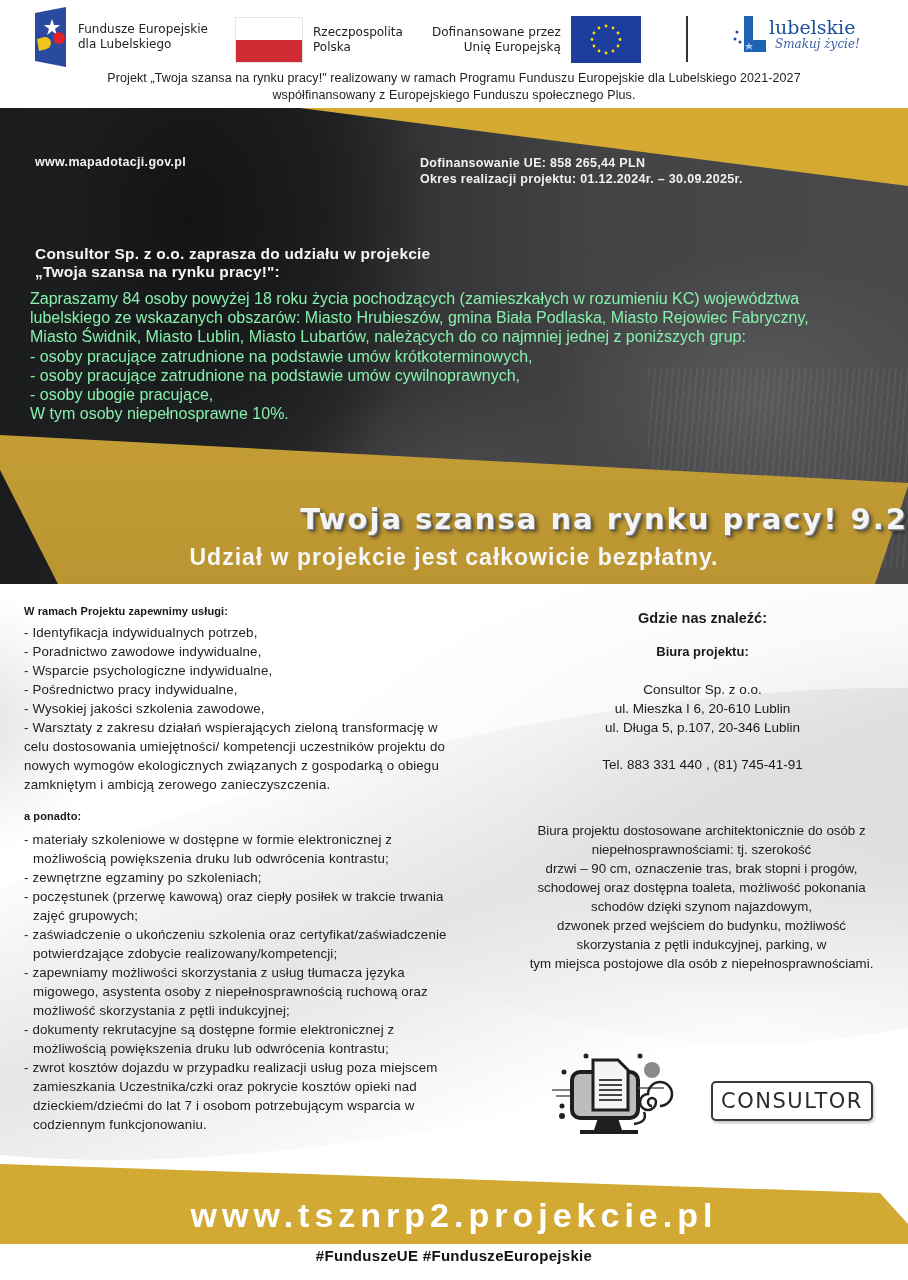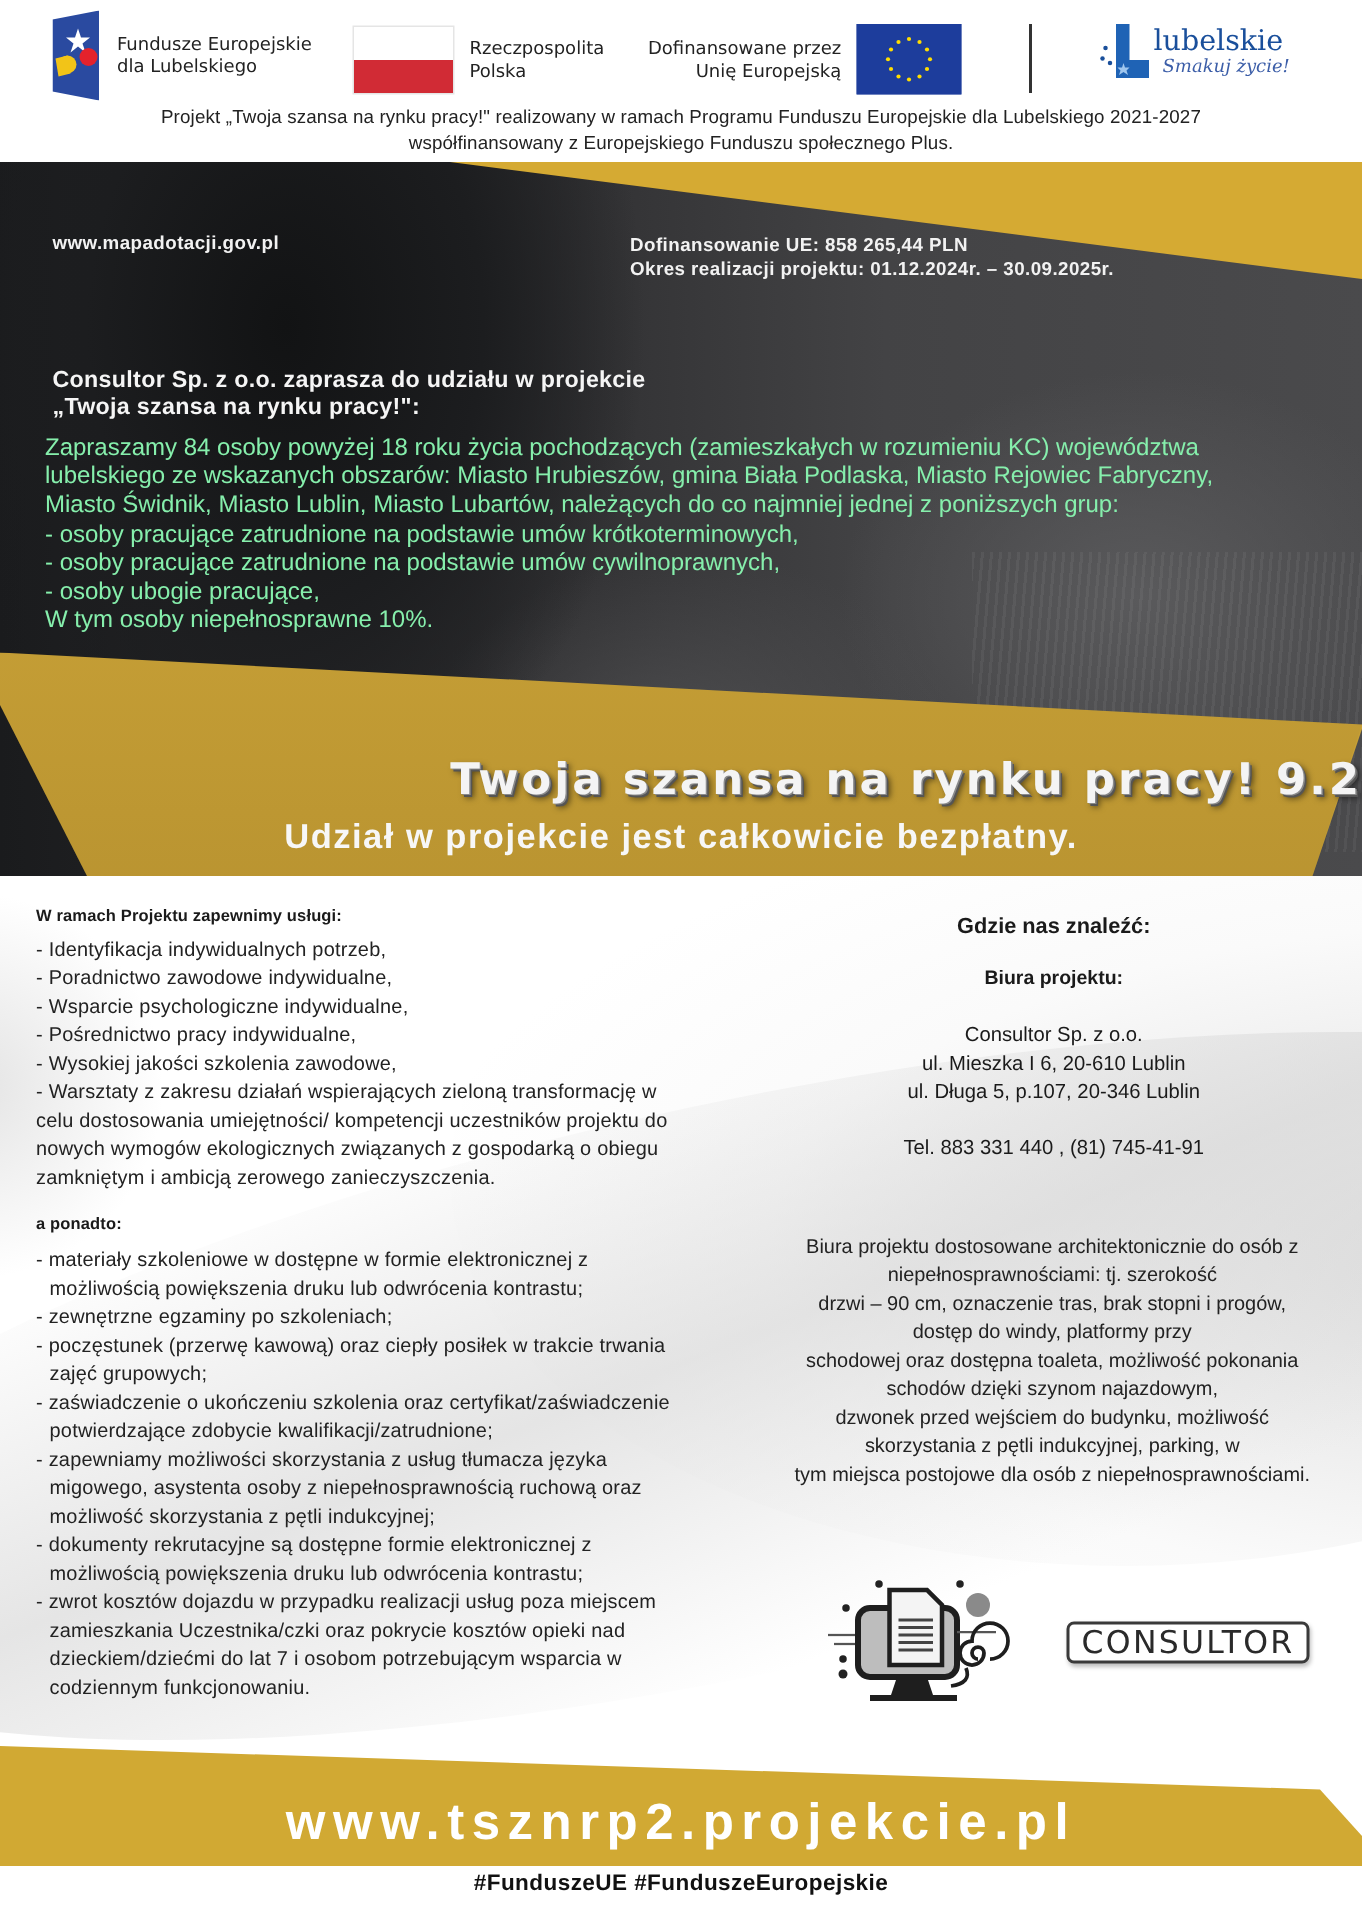--- a/index.html
+++ b/index.html
@@ -74,21 +74,21 @@
 
   
   .contact { position: absolute; left: 505px; top: 608px; width: 395px; text-align: center; color: #1a1a1a; }
   .contact .h1 { font-weight: bold; font-size: 14.5px; line-height: 20px; }
   .contact .h2 { font-weight: bold; font-size: 13px; line-height: 18px; margin-top: 15px; }
   .contact .addr { margin-top: 19px; font-size: 13.5px; line-height: 19px; }
   .contact .tel { margin-top: 18px; font-size: 13.5px; line-height: 19px; }
   .access { position: absolute; left: 520px; top: 821px; width: 363px; font-size: 13.3px; line-height: 19px; color: #222; text-align: center; }
 
   .monitor-icon { position: absolute; left: 548px; top: 1050px; width: 126px; height: 86px; }
-  .consultor-logo { position: absolute; left: 711px; top: 1081px; width: 162px; height: 28px; border: 2px solid #3a3a3a; border-radius: 5px; background: #ffffff; display: flex; align-items: center; justify-content: center; box-shadow: 1px 2px 3px rgba(0,0,0,0.25); }
+  .consultor-logo { position: absolute; left: 711px; top: 1081px; width: 162px; height: 40px; border: 2px solid #3a3a3a; border-radius: 5px; background: #ffffff; display: flex; align-items: center; justify-content: center; box-shadow: 1px 2px 3px rgba(0,0,0,0.25); }
   .consultor-logo span { font-size: 21px; letter-spacing: 1.5px; color: #2a2a2a; font-family: "DejaVu Sans", sans-serif; }
 
   
   .footer-band { position: absolute; left: 0; top: 1164px; width: 908px; height: 80px; background: #d1a933;
     clip-path: polygon(0 0, 880px 29px, 908px 60px, 908px 80px, 0 80px); }
   .footer-url { position: absolute; left: 0; top: 1196px; width: 908px; text-align: center; font-weight: bold; font-size: 34px; letter-spacing: 5px; color: #ffffff; }
   .footer-tags { position: absolute; left: 0; top: 1247px; width: 908px; text-align: center; font-weight: bold; font-size: 15px; color: #111; letter-spacing: 0.3px; }
 </style>
 </head>
 <body>
@@ -213,42 +213,41 @@
     <div>- Wysokiej jakości szkolenia zawodowe,</div>
     <div>- Warsztaty z zakresu działań wspierających zieloną transformację w celu dostosowania umiejętności/ kompetencji uczestników projektu do nowych wymogów ekologicznych związanych z gospodarką o obiegu zamkniętym i ambicją zerowego zanieczyszczenia.</div>
   </div>
 </div>
 
 <div class="h-section extras-h">a ponadto:</div>
 <div class="extras">
   <div class="item">- materiały szkoleniowe w dostępne w formie elektronicznej z możliwością powiększenia druku lub odwrócenia kontrastu;</div>
   <div class="item">- zewnętrzne egzaminy po szkoleniach;</div>
   <div class="item">- poczęstunek (przerwę kawową) oraz ciepły posiłek w trakcie trwania zajęć grupowych;</div>
-  <div class="item">- zaświadczenie o ukończeniu szkolenia oraz certyfikat/zaświadczenie potwierdzające zdobycie kwalifikacji/zatrudnione;</div>
+  <div class="item">- zaświadczenie o ukończeniu szkolenia oraz certyfikat/zaświadczenie potwierdzające zdobycie realizowany/kompetencji;</div>
   <div class="item">- zapewniamy możliwości skorzystania z usług tłumacza języka migowego, asystenta osoby z niepełnosprawnością ruchową oraz możliwość skorzystania z pętli indukcyjnej;</div>
   <div class="item">- dokumenty rekrutacyjne są dostępne formie elektronicznej z możliwością powiększenia druku lub odwrócenia kontrastu;</div>
   <div class="item">- zwrot kosztów dojazdu w przypadku realizacji usług poza miejscem zamieszkania Uczestnika/czki oraz pokrycie kosztów opieki nad dzieckiem/dziećmi do lat 7 i osobom potrzebującym wsparcia w codziennym funkcjonowaniu.</div>
 </div>
 
 <div class="contact">
   <div class="h1">Gdzie nas znaleźć:</div>
   <div class="h2">Biura projektu:</div>
   <div class="addr">
     <div>Consultor Sp. z o.o.</div>
     <div>ul. Mieszka I 6, 20-610 Lublin</div>
     <div>ul. Długa 5, p.107, 20-346 Lublin</div>
   </div>
   <div class="tel">Tel. 883 331 440 , (81) 745-41-91</div>
 </div>
 
 <div class="access">
   <div>Biura projektu dostosowane architektonicznie do osób z</div>
   <div>niepełnosprawnościami: tj. szerokość</div>
   <div>drzwi – 90 cm, oznaczenie tras, brak stopni i progów,</div>
-  <div>dostęp do windy, platformy przy</div>
   <div>schodowej oraz dostępna toaleta, możliwość pokonania</div>
   <div>schodów dzięki szynom najazdowym,</div>
   <div>dzwonek przed wejściem do budynku, możliwość</div>
   <div>skorzystania z pętli indukcyjnej, parking, w</div>
   <div>tym miejsca postojowe dla osób z niepełnosprawnościami.</div>
 </div>
 
 <svg class="monitor-icon" viewBox="0 0 126 86" width="126" height="86">
   <circle cx="38" cy="6" r="2.5" fill="#222"></circle>
     <circle cx="92" cy="6" r="2.5" fill="#222"></circle>

